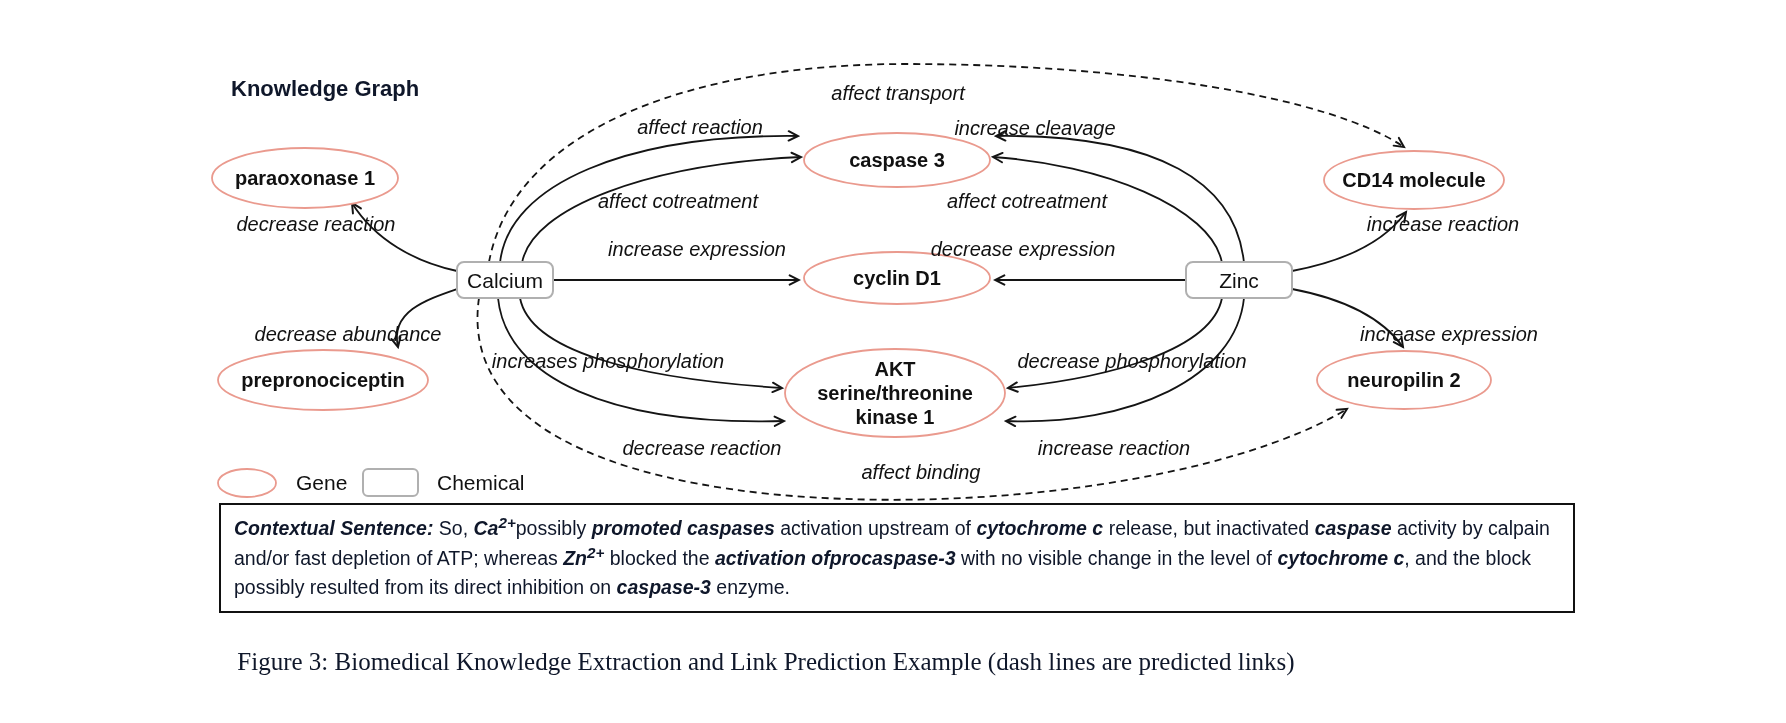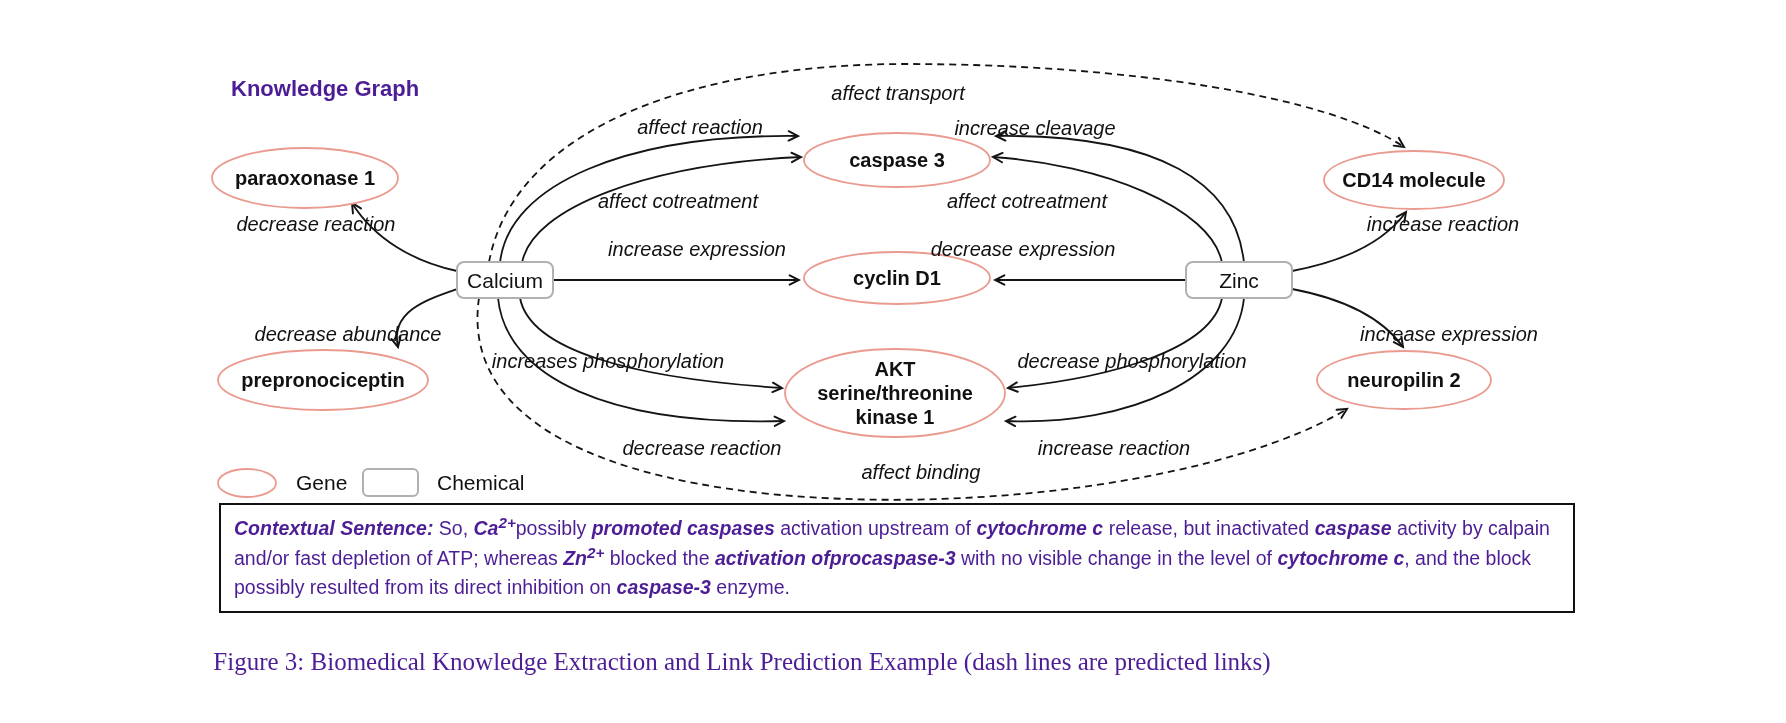--- a/index.html
+++ b/index.html
@@ -1,21 +1,21 @@
 <!DOCTYPE html>
 <html><head>
 <meta charset="utf-8">
 <style>
   html,body{margin:0;padding:0;background:#ffffff;}
   #figure-root{
     position:relative;
     width:1786px;height:723px;
     background:#ffffff;
     font-family:"Liberation Sans",sans-serif;
-    color:#4c1d95;
+    color:#0f172a;
     overflow:hidden;
   }
   #kg-svg{position:absolute;left:0;top:0;}
   .edge{fill:none;stroke:#141414;stroke-width:1.8px;}
   .edge.dashed{stroke-dasharray:7 5;}
   .gene-node{fill:#ffffff;stroke:#ea9a8e;stroke-width:1.8px;}
   .chem-node{fill:#ffffff;stroke:#b0b0b0;stroke-width:2px;}
   .node-label{font-family:"Liberation Sans",sans-serif;font-size:20px;font-weight:bold;fill:#111;}
   .chem-label{font-family:"Liberation Sans",sans-serif;font-size:21px;font-weight:normal;fill:#111;}
   .edge-label{font-family:"Liberation Sans",sans-serif;font-size:20px;font-style:italic;fill:#111;}
@@ -32,20 +32,21 @@
     font-size:19.5px;line-height:29.5px;
   }
   #context-box .sup{
     font-size:0.78em;vertical-align:super;line-height:0;
   }
   #figure-caption{
     position:absolute;left:0;top:648px;width:1484px;
     text-align:center;
     font-family:"Liberation Serif",serif;
     font-size:25px;
+    padding-left:24px;
   }
   .b{font-weight:bold;font-style:italic;}
   .i{font-style:italic;}
 </style>
 </head>
 <body>
 
 <div id="figure-root">
 
   <div id="graph-title">Knowledge Graph</div>

